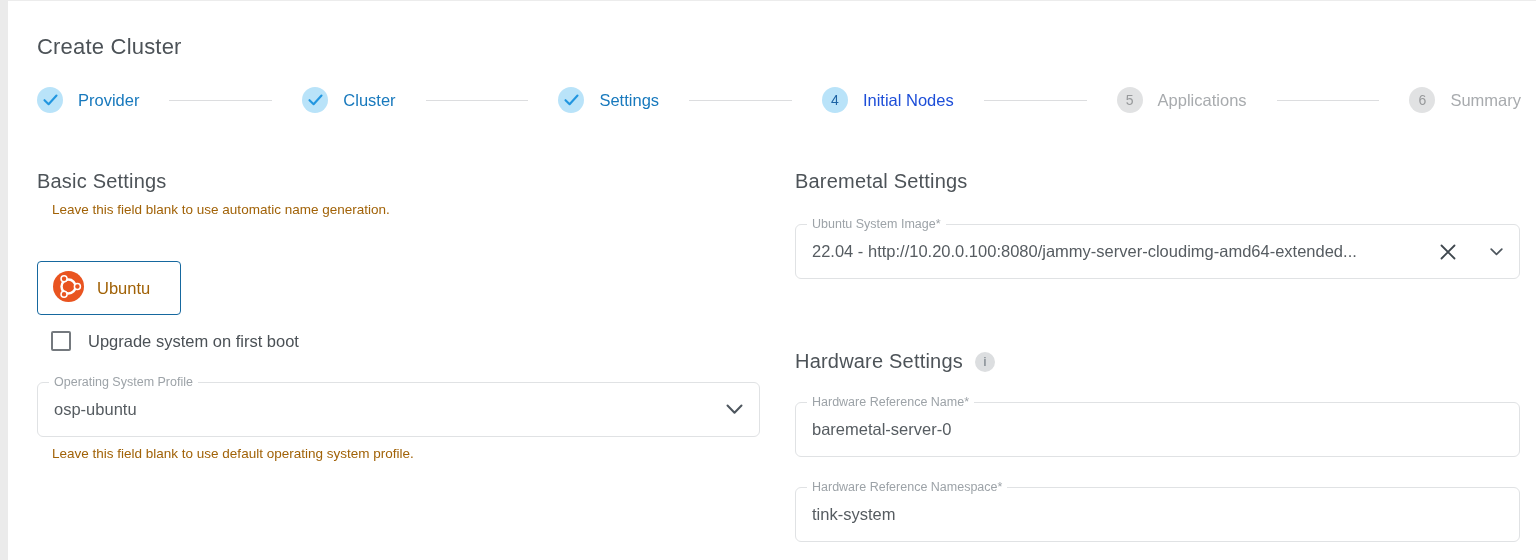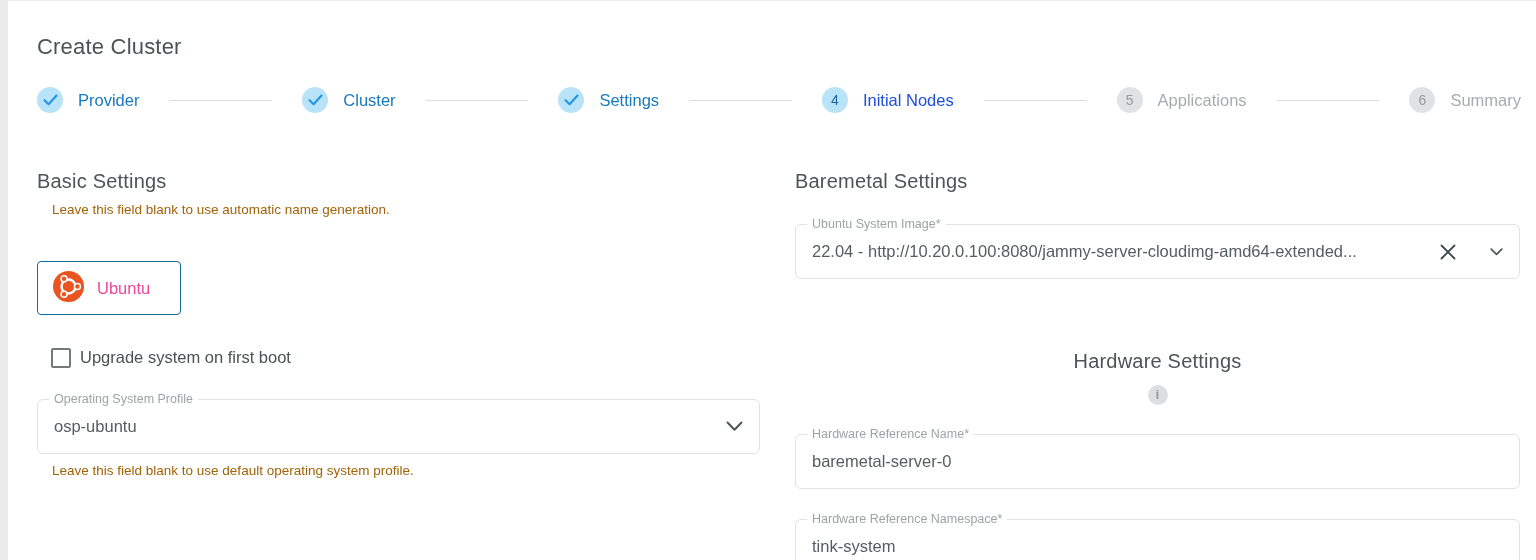--- a/index.html
+++ b/index.html
@@ -74,35 +74,35 @@
 
   .mt-field { margin-top: 31px; }
 
   
   .os-button {
     margin-top: 44px; width: 144px; height: 54px;
     border: 1px solid #16689f; border-radius: 4px; background: #fff;
     display: flex; align-items: center; gap: 13px; padding: 0 15px;
     cursor: pointer;
   }
-  .os-button-label { font-size: 16.5px; color: #ec4899; }
+  .os-button-label { font-size: 16.5px; color: #a16207; }
 
   
   .checkbox-row {
-    margin-top: 33px; margin-left: 14px;
-    display: flex; gap: 9px;
+    margin-top: 16px; margin-left: 14px;
+    display: flex; align-items: center; gap: 17px;
   }
   .checkbox-box {
     width: 20px; height: 20px; border: 2px solid #74797e; border-radius: 2px;
     background: #fff; flex: none;
   }
   .checkbox-label { font-size: 16.5px; color: #4b5156; }
 
   
-  .hw-heading { margin-top: 71px; flex-direction: column; }
+  .hw-heading { margin-top: 71px; }
   .info-icon {
     width: 20px; height: 20px; border-radius: 50%;
     background: #dcdee0; color: #8e959b;
     font-size: 12px; font-weight: 700;
     display: inline-flex; align-items: center; justify-content: center;
   }
   .img-gap { gap: 34px; }
 </style>
 </head>
 <body>

